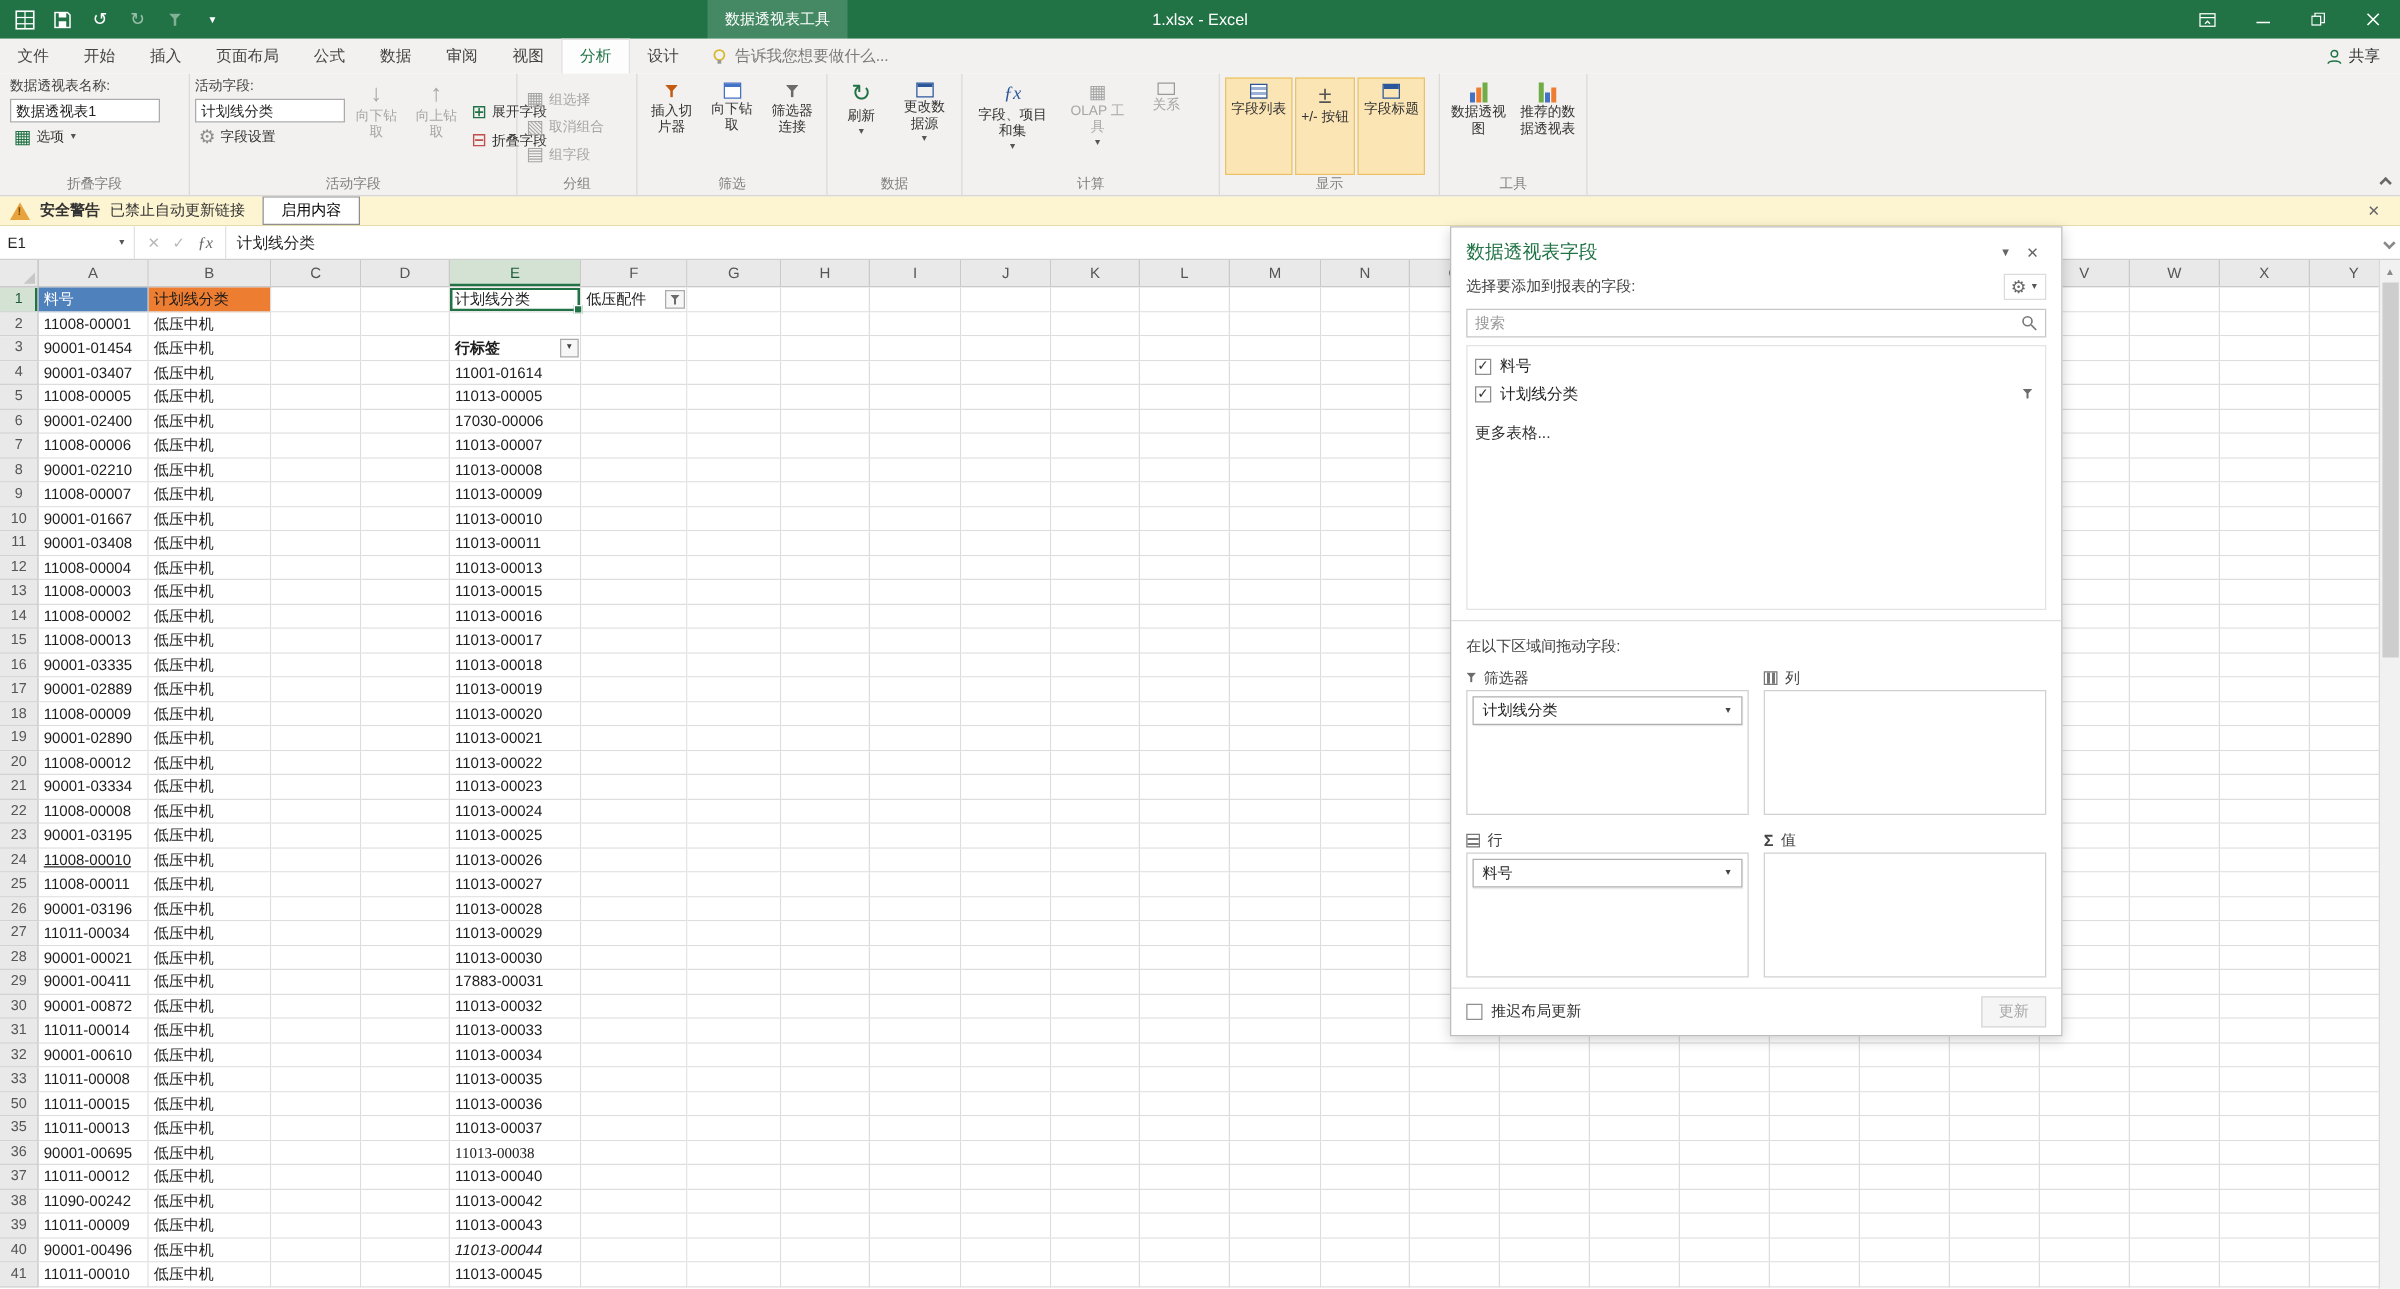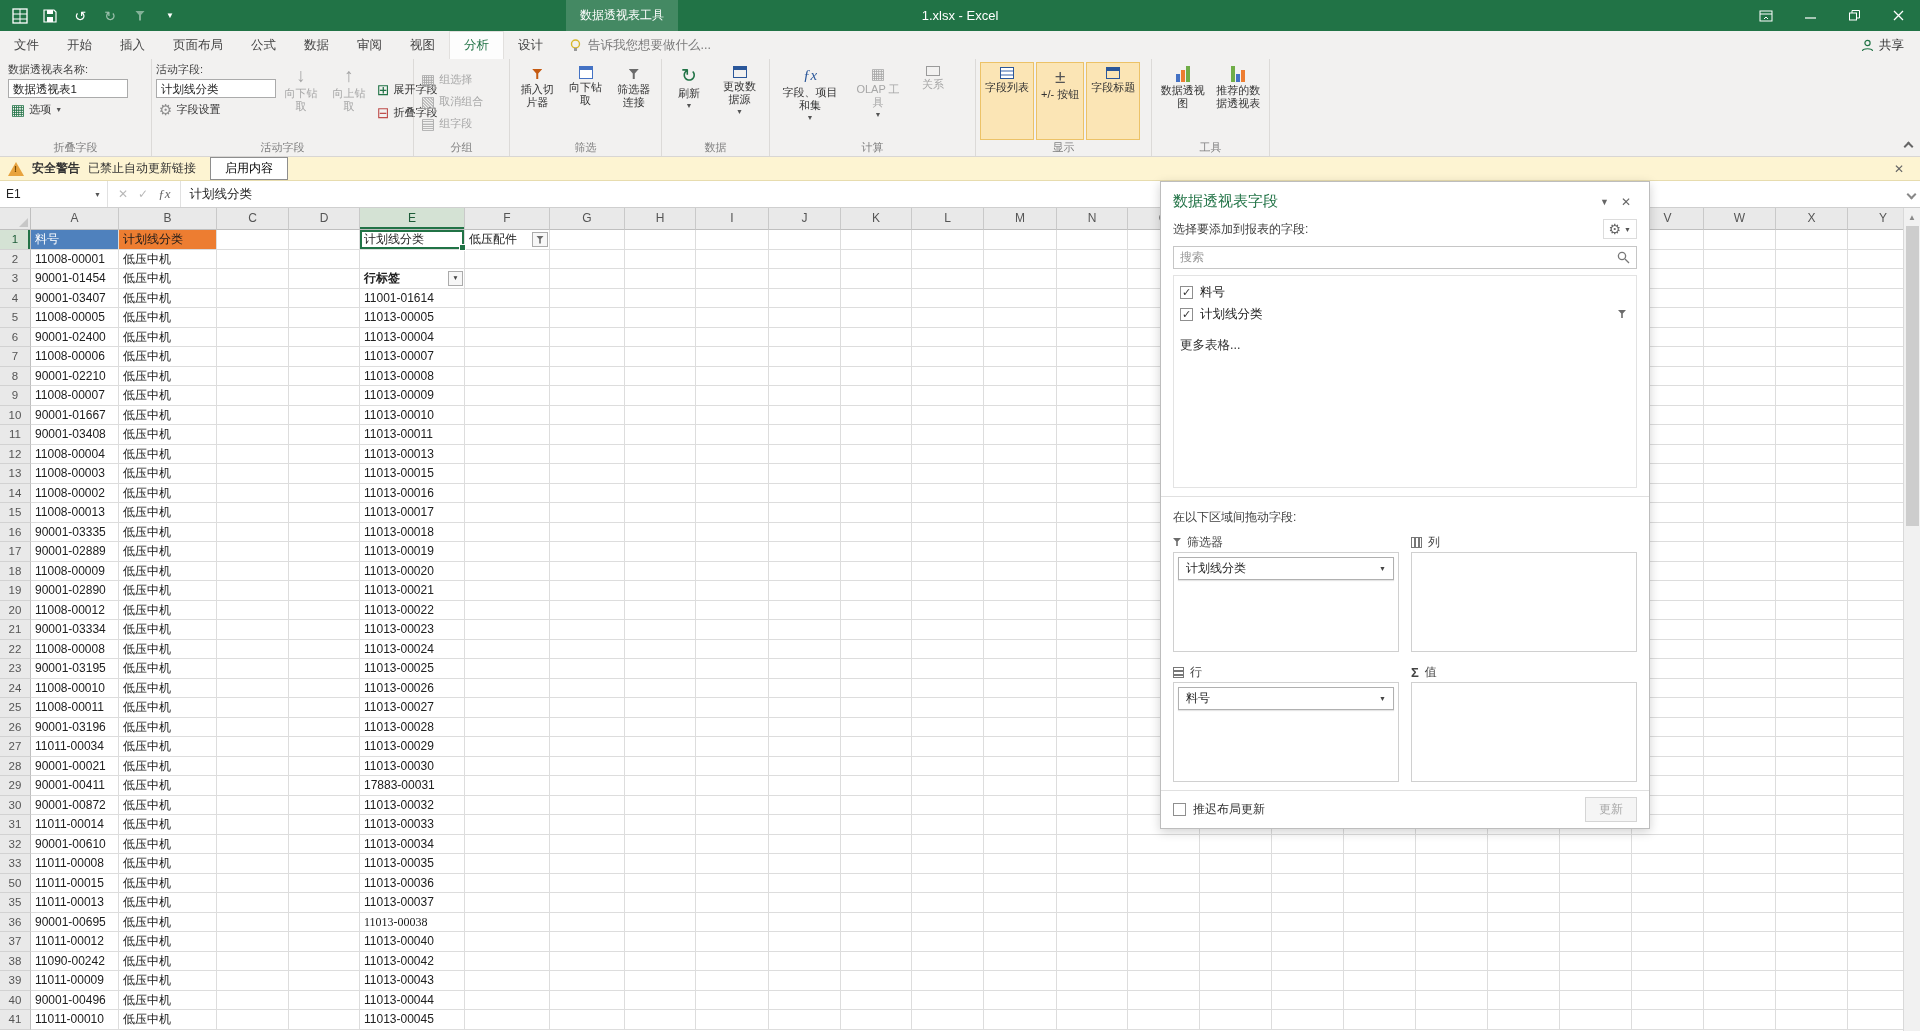--- a/index.html
+++ b/index.html
@@ -569,21 +569,21 @@
         <div class="cell" style="width: 72px;"></div>
         <div class="cell" style="width: 72px;"></div>
         <div class="cell" style="width: 71px;"></div>
       </div>
       <div class="grow">
         <div class="rowh">6</div>
         <div class="cell" style="width: 88px;">90001-02400</div>
         <div class="cell" style="width: 98px;">低压中机</div>
         <div class="cell" style="width: 72px;"></div>
         <div class="cell" style="width: 71px;"></div>
-        <div class="cell" style="width: 105px;">11013-00004</div>
+        <div class="cell" style="width: 105px;">17030-00006</div>
         <div class="cell" style="width: 85px;"></div>
         <div class="cell" style="width: 75px;"></div>
         <div class="cell" style="width: 71px;"></div>
         <div class="cell" style="width: 73px;"></div>
         <div class="cell" style="width: 72px;"></div>
         <div class="cell" style="width: 71px;"></div>
         <div class="cell" style="width: 72px;"></div>
         <div class="cell" style="width: 73px;"></div>
         <div class="cell" style="width: 71px;"></div>
         <div class="cell" style="width: 72px;"></div>
@@ -1069,21 +1069,21 @@
         <div class="cell" style="width: 72px;"></div>
         <div class="cell" style="width: 72px;"></div>
         <div class="cell" style="width: 72px;"></div>
         <div class="cell" style="width: 72px;"></div>
         <div class="cell" style="width: 72px;"></div>
         <div class="cell" style="width: 72px;"></div>
         <div class="cell" style="width: 71px;"></div>
       </div>
       <div class="grow">
         <div class="rowh">24</div>
-        <div class="cell" style="width: 88px;">11008-00010</div>
+        <div class="cell" style="width: 88px; text-decoration: underline;">11008-00010</div>
         <div class="cell" style="width: 98px;">低压中机</div>
         <div class="cell" style="width: 72px;"></div>
         <div class="cell" style="width: 71px;"></div>
         <div class="cell" style="width: 105px;">11013-00026</div>
         <div class="cell" style="width: 85px;"></div>
         <div class="cell" style="width: 75px;"></div>
         <div class="cell" style="width: 71px;"></div>
         <div class="cell" style="width: 73px;"></div>
         <div class="cell" style="width: 72px;"></div>
         <div class="cell" style="width: 71px;"></div>
@@ -1521,21 +1521,21 @@
         <div class="cell" style="width: 72px;"></div>
         <div class="cell" style="width: 72px;"></div>
         <div class="cell" style="width: 71px;"></div>
       </div>
       <div class="grow">
         <div class="rowh">40</div>
         <div class="cell" style="width: 88px;">90001-00496</div>
         <div class="cell" style="width: 98px;">低压中机</div>
         <div class="cell" style="width: 72px;"></div>
         <div class="cell" style="width: 71px;"></div>
-        <div class="cell" style="width: 105px;">11013-00044</div>
+        <div class="cell" style="width: 105px; font-style: italic;">11013-00044</div>
         <div class="cell" style="width: 85px;"></div>
         <div class="cell" style="width: 75px;"></div>
         <div class="cell" style="width: 71px;"></div>
         <div class="cell" style="width: 73px;"></div>
         <div class="cell" style="width: 72px;"></div>
         <div class="cell" style="width: 71px;"></div>
         <div class="cell" style="width: 72px;"></div>
         <div class="cell" style="width: 73px;"></div>
         <div class="cell" style="width: 71px;"></div>
         <div class="cell" style="width: 72px;"></div>

